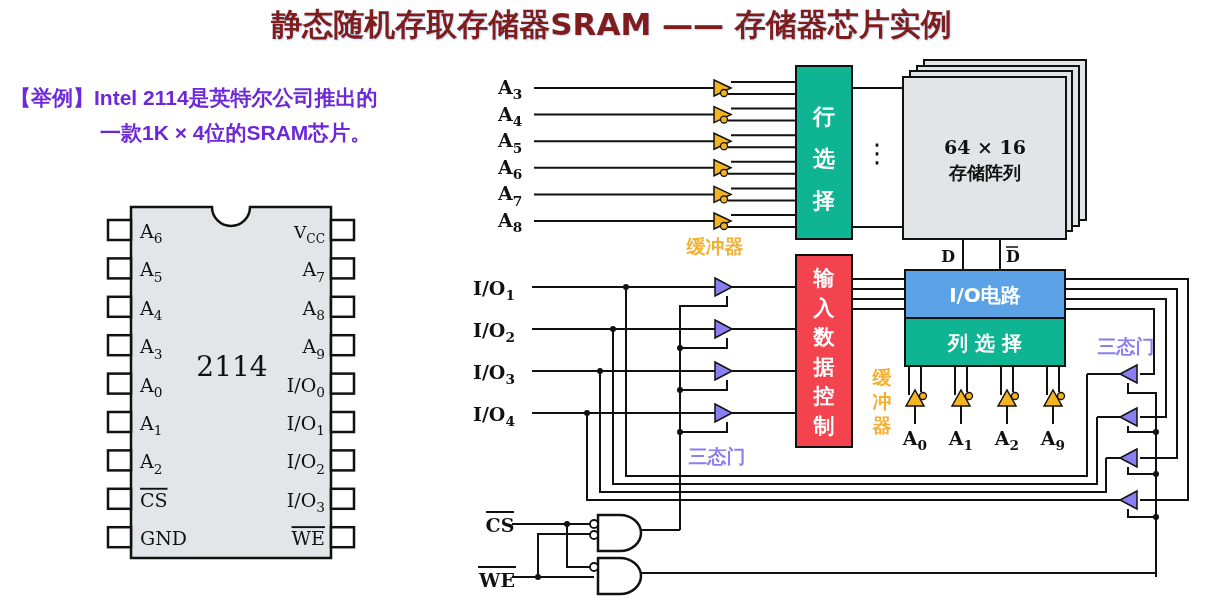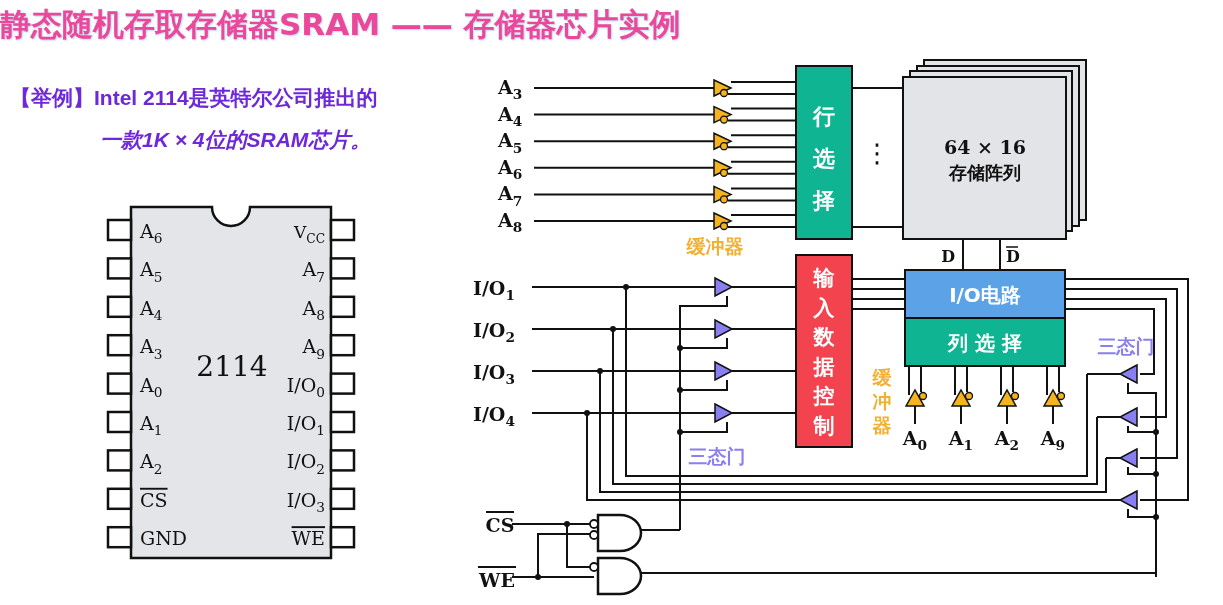--- a/index.html
+++ b/index.html
@@ -1,20 +1,20 @@
 <!DOCTYPE html>
 <html><head>
 <meta charset="utf-8">
 <style>
   html,body{margin:0;padding:0;background:#fff;}
   body{width:1223px;height:605px;position:relative;overflow:hidden;font-family:"DejaVu Sans","Liberation Sans",sans-serif;}
-  #title{position:absolute;left:0;top:4px;width:1223px;font-size:31px;font-weight:bold;color:#ec4899;letter-spacing:0px;text-shadow:1px 1px 2px #b9d4f2;}
+  #title{position:absolute;left:0;top:4px;width:1223px;text-align:center;font-size:31px;font-weight:bold;color:#7f1d1d;letter-spacing:0px;text-shadow:1px 1px 2px #b9d4f2;}
   .intro{position:absolute;font-size:21px;font-weight:bold;color:#6d28d9;font-family:"Liberation Sans","DejaVu Sans",sans-serif;}
   #intro1{left:10px;top:84px;}
-  #intro2{left:100px;top:126px;font-style:italic;}
+  #intro2{left:100px;top:119px;}
   svg text{font-family:"DejaVu Serif","Liberation Serif",serif;}
   .cn{font-family:"DejaVu Sans","Liberation Sans",sans-serif;font-weight:bold;}
 </style>
 </head>
 <body>
 
 <div id="title">静态随机存取存储器SRAM —— 存储器芯片实例</div>
 <div class="intro" id="intro1">【举例】Intel 2114是英特尔公司推出的</div>
 <div class="intro" id="intro2">一款1K × 4位的SRAM芯片。</div>
 

